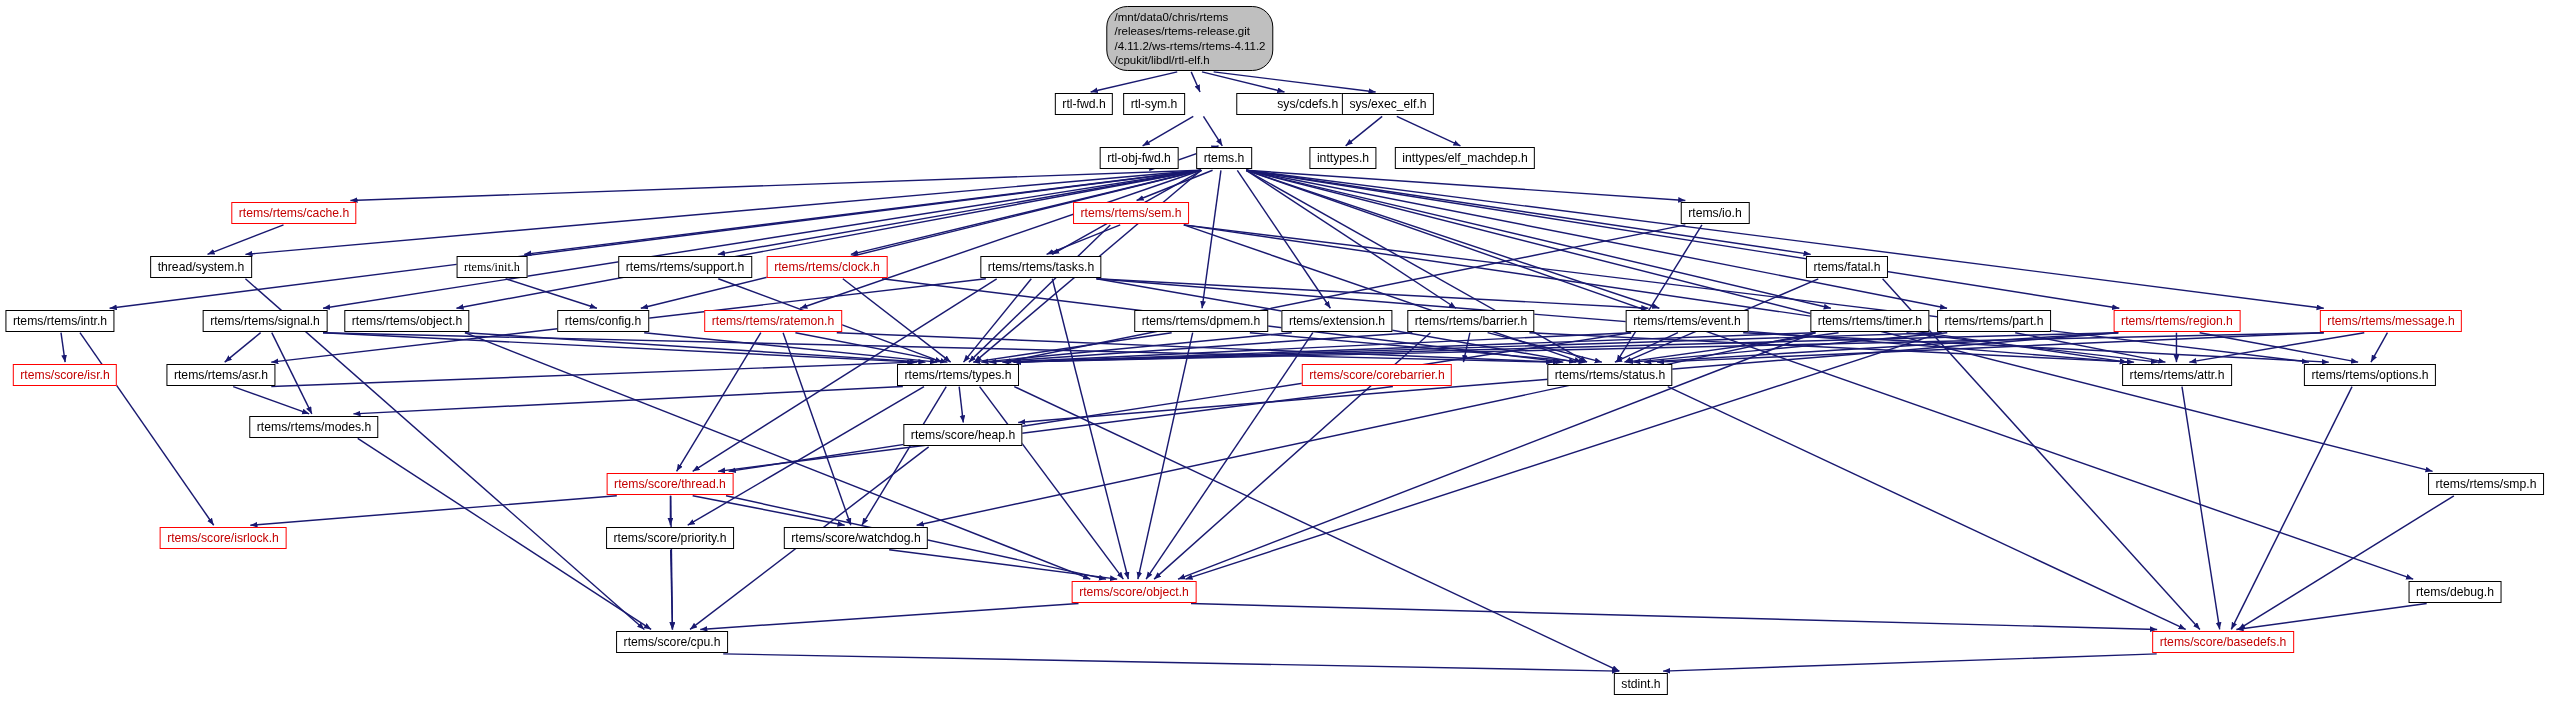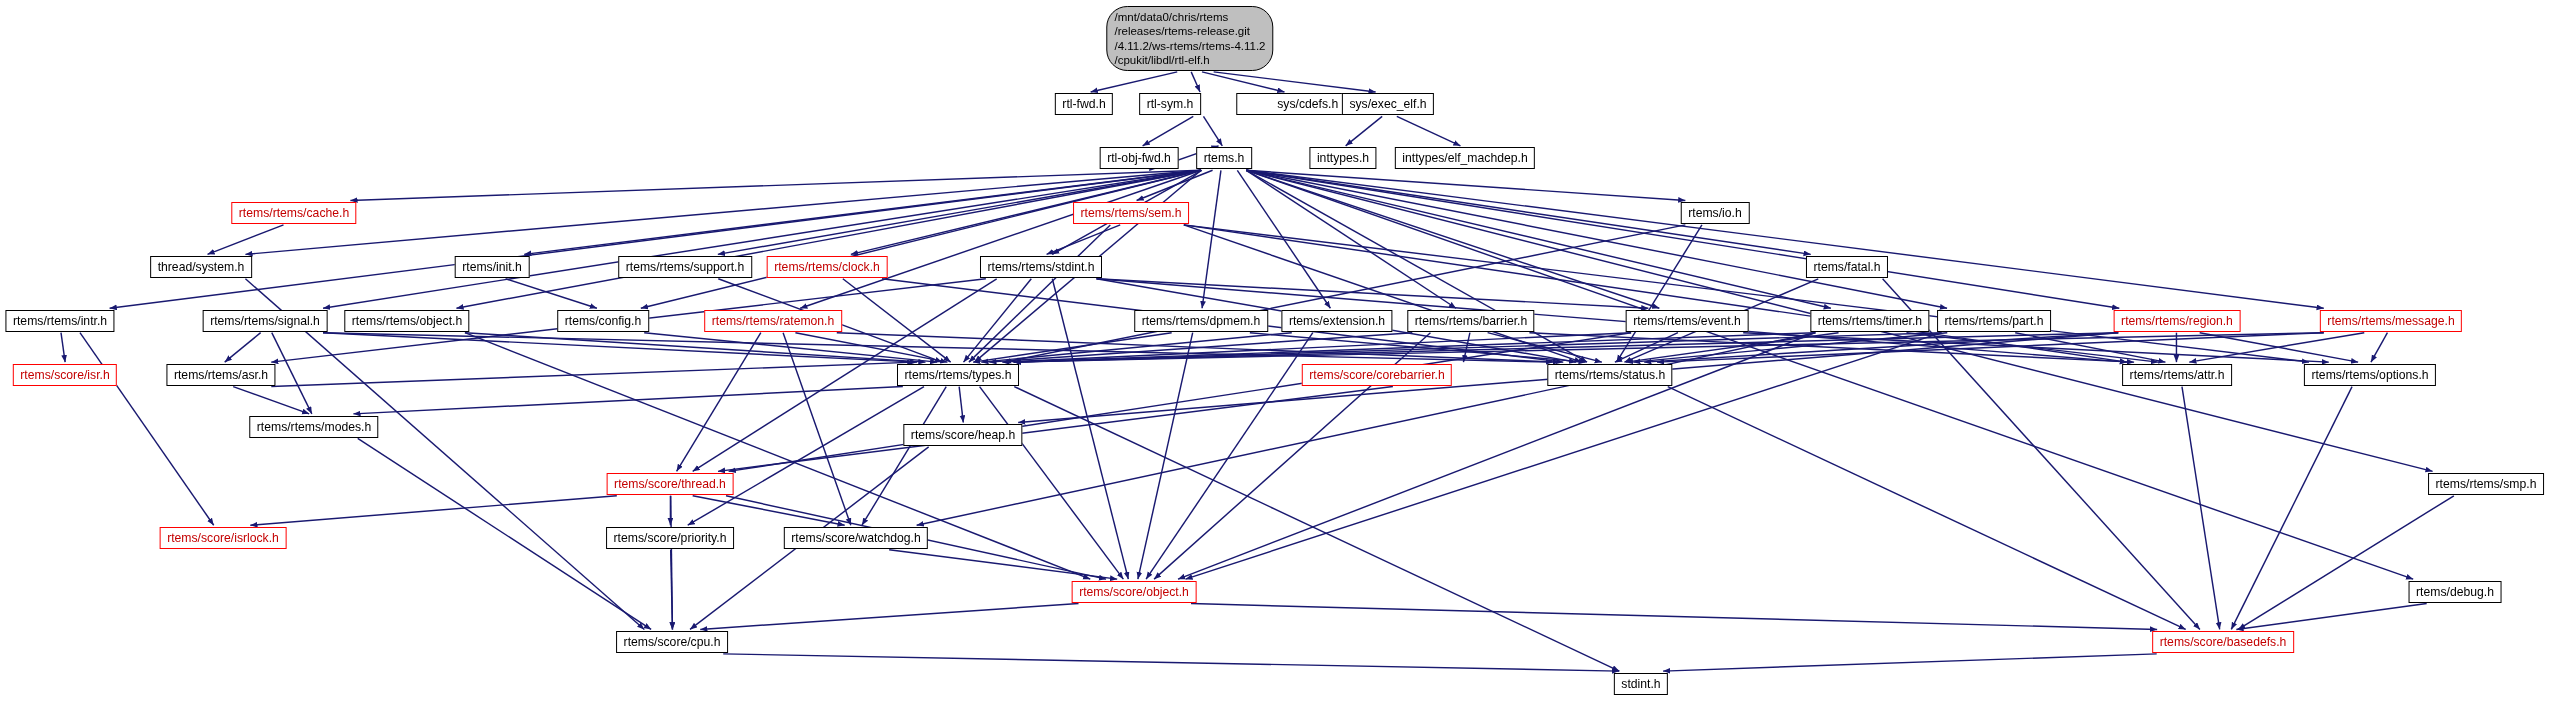--- a/index.html
+++ b/index.html
@@ -162,21 +162,21 @@
 
 <div class="node root" style="left: 1190px; top: 5.8px;">
       <div>/mnt/data0/chris/rtems</div>
       <div>/releases/rtems-release.git</div>
       <div>/4.11.2/ws-rtems/rtems-4.11.2</div>
       <div>/cpukit/libdl/rtl-elf.h</div>
     </div>
     <div class="node" style="left: 1084px; top: 93px;">
       <div>rtl-fwd.h</div>
     </div>
-    <div class="node" style="left: 1154px; top: 93px; margin-left: 16px;">
+    <div class="node" style="left: 1154px; top: 93px;">
       <div>rtl-sym.h</div>
     </div>
     <div class="node" style="left: 1291px; top: 93px; padding-left: 40px;">
       <div>sys/cdefs.h</div>
     </div>
     <div class="node" style="left: 1388px; top: 93px;">
       <div>sys/exec_elf.h</div>
     </div>
     <div class="node" style="left: 1139px; top: 147px;">
       <div>rtl-obj-fwd.h</div>
@@ -195,31 +195,31 @@
     </div>
     <div class="node truncated" style="left: 1131px; top: 202px;">
       <div>rtems/rtems/sem.h</div>
     </div>
     <div class="node" style="left: 1715px; top: 202px;">
       <div>rtems/io.h</div>
     </div>
     <div class="node" style="left: 201px; top: 256px;">
       <div>thread/system.h</div>
     </div>
-    <div class="node" style="left: 492px; top: 256px;">
+    <div class="node" style="left: 492px; top: 256px; font-family: Liberation Serif, serif;">
       <div>rtems/init.h</div>
     </div>
     <div class="node" style="left: 685px; top: 256px;">
       <div>rtems/rtems/support.h</div>
     </div>
     <div class="node truncated" style="left: 827px; top: 256px;">
       <div>rtems/rtems/clock.h</div>
     </div>
     <div class="node" style="left: 1041px; top: 256px;">
-      <div>rtems/rtems/stdint.h</div>
+      <div>rtems/rtems/tasks.h</div>
     </div>
     <div class="node" style="left: 1847px; top: 256px;">
       <div>rtems/fatal.h</div>
     </div>
     <div class="node" style="left: 60px; top: 310px;">
       <div>rtems/rtems/intr.h</div>
     </div>
     <div class="node" style="left: 265px; top: 310px;">
       <div>rtems/rtems/signal.h</div>
     </div>

